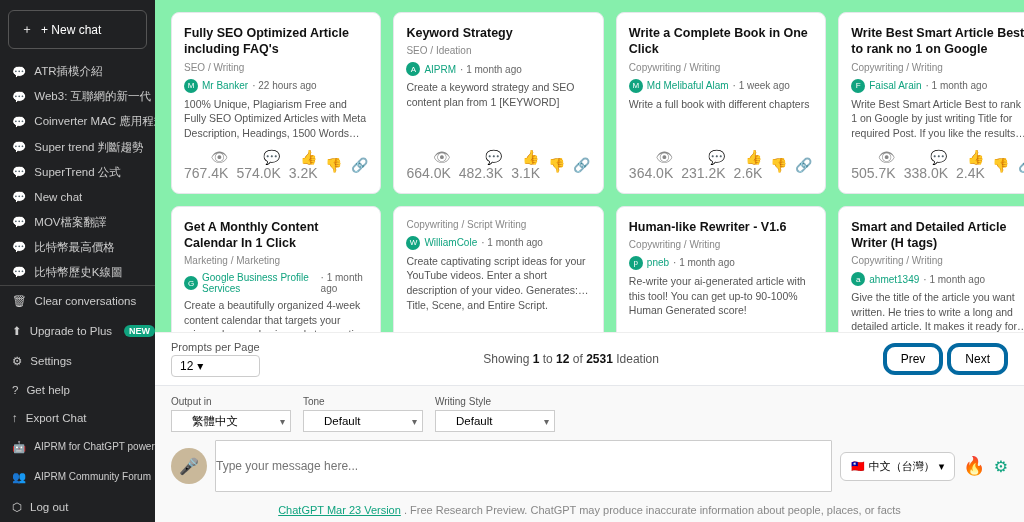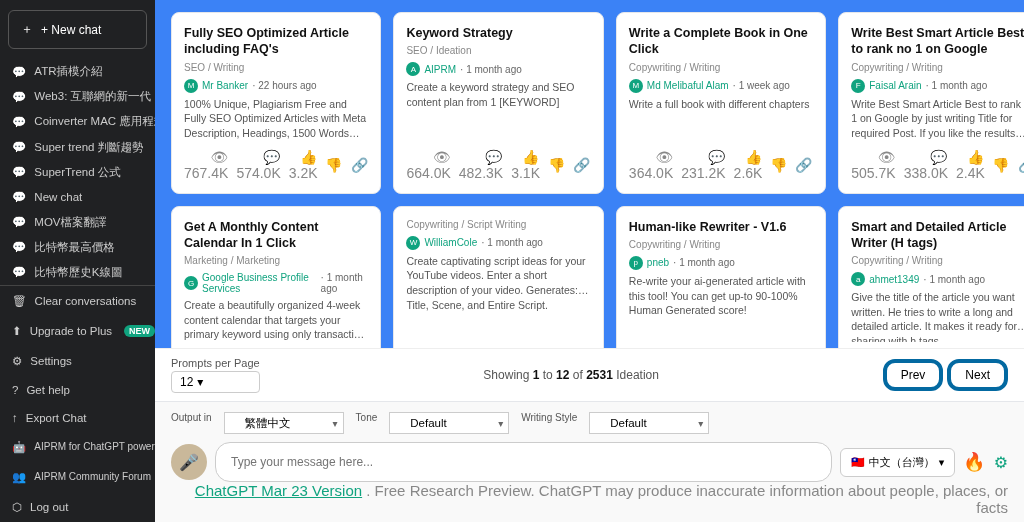--- a/index.html
+++ b/index.html
@@ -49,21 +49,21 @@
       border-radius: 10px;
       font-weight: bold;
       margin-left: 4px;
     }
 
     
     #main {
       flex: 1;
       display: flex;
       flex-direction: column;
-      background: #3b82f6;
+      background: #86efac;
       overflow: hidden;
     }
 
     
     #cards-area {
       flex: 1;
       overflow-y: auto;
       padding: 12px 16px 8px;
     }
     .cards-grid {
@@ -170,21 +170,21 @@
       background: #f9f9f9;
       border-top: 1px solid #e5e7eb;
       padding: 10px 16px 6px;
     }
     .output-row {
       display: flex;
       gap: 12px;
       align-items: flex-end;
       margin-bottom: 8px;
     }
-    .output-group { display: flex; flex-direction: row; gap: 12px; }
+    .output-group { display: flex; flex-direction: column; gap: 3px; }
     .output-group label { font-size: 10px; color: #555; }
     .output-group select {
       border: 1px solid #ccc;
       border-radius: 0;
       padding: 4px 24px 4px 20px;
       font-size: 11.5px;
       background: #fff;
       appearance: none;
       cursor: pointer;
       min-width: 120px;
@@ -201,25 +201,25 @@
       pointer-events: none;
     }
     .input-row {
       display: flex;
       align-items: center;
       gap: 8px;
     }
     .chat-input-box {
       flex: 1;
       border: 1px solid #ccc;
-      border-radius: 15px;
-      padding: 8px 15px;
+      border-radius: 1px;
+      padding: 8px 0;
       font-size: 12px;
       background: #fff;
-      height: 40px;
+      height: 52px;
     }
     .lang-btn {
       display: flex;
       align-items: center;
       gap: 4px;
       border: 1px solid #ccc;
       border-radius: 6px;
       padding: 6px 10px;
       font-size: 11px;
       background: #fff;
@@ -251,24 +251,24 @@
     .icon-btn2 {
       background: none;
       border: none;
       cursor: pointer;
       font-size: 16px;
       color: #10a37f;
       display: flex;
       align-items: center;
     }
     .bottom-note {
-      font-size: 15px;
+      font-size: 11px;
       color: #888;
-      margin-top: 0;
-      text-align: right;
+      margin-top: 12px;
+      text-align: center;
     }
     .bottom-note a { color: #10a37f; text-decoration: underline; cursor: pointer; }
   </style>
 </head>
 <body>
 
 <nav id="sidebar">
   <div class="sidebar-new-chat">
     <span>＋</span>
     <span>+ New chat</span>

